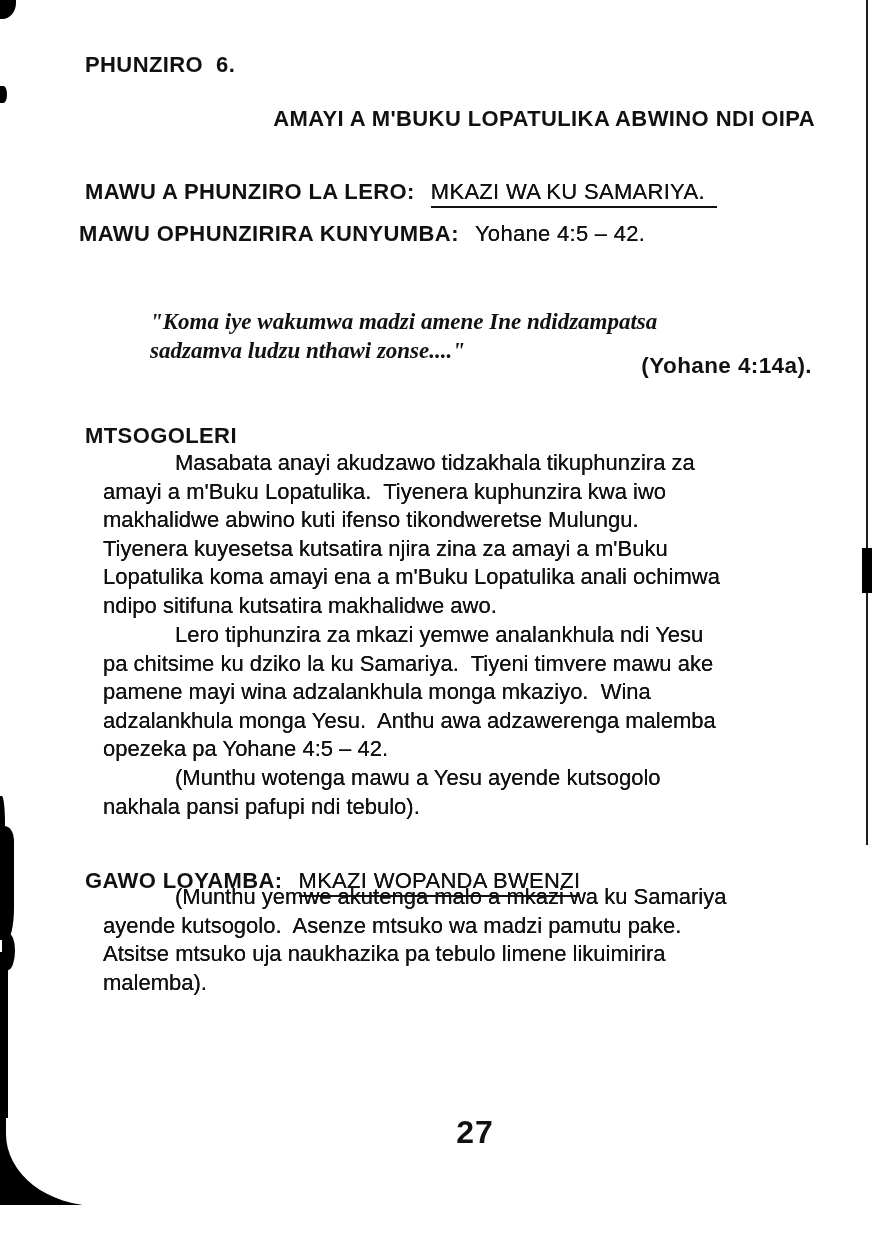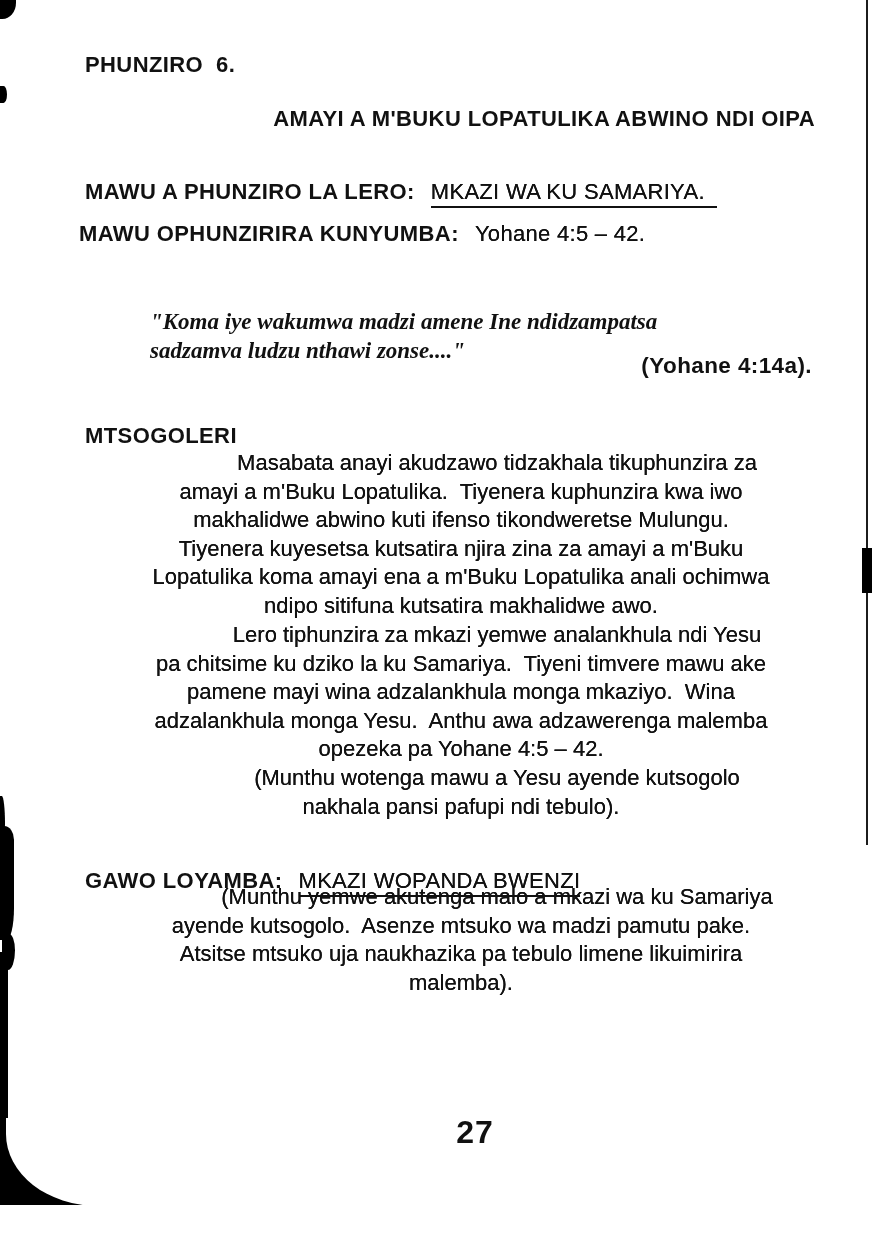--- a/index.html
+++ b/index.html
@@ -25,21 +25,21 @@
   .smudge-l1{left:0;top:796px;width:5px;height:44px;border-radius:0 70% 40% 0;}
   .smudge-l2{left:0;top:826px;width:14px;height:114px;border-radius:0 70% 55% 0/0 12% 28% 0;}
   .smudge-l3{left:2px;top:934px;width:13px;height:36px;border-radius:0 50% 60% 0;}
   .smudge-l4{left:0;top:952px;width:8px;height:200px;}
   .corner-bl-black{left:0;top:1118px;width:142px;height:121px;}
   .corner-bl-white{position:absolute;left:6px;top:1118px;width:152px;height:88px;
     background:var(--paper);border-bottom-left-radius:92px 72px;}
   .bar-bottom{left:0;top:1206px;width:872px;height:33px;}
   
   .abs{position:absolute;}
-  .col{left:96px;width:730px;text-align:center;}
+  .col{left:103px;width:730px;}
   .head{font-size:22px;font-weight:700;letter-spacing:.4px;white-space:pre;}
   .body-text{
     font-size:22px;line-height:28.5px;
     white-space:pre-wrap;
     text-shadow:0 0 .5px var(--ink);
   }
   .indent{text-indent:72px;}
   .fieldrow{display:flex;align-items:baseline;}
   .fieldval{margin-left:16px;font-weight:400;font-size:22px;letter-spacing:.3px;
     text-shadow:0 0 .6px var(--ink);}

